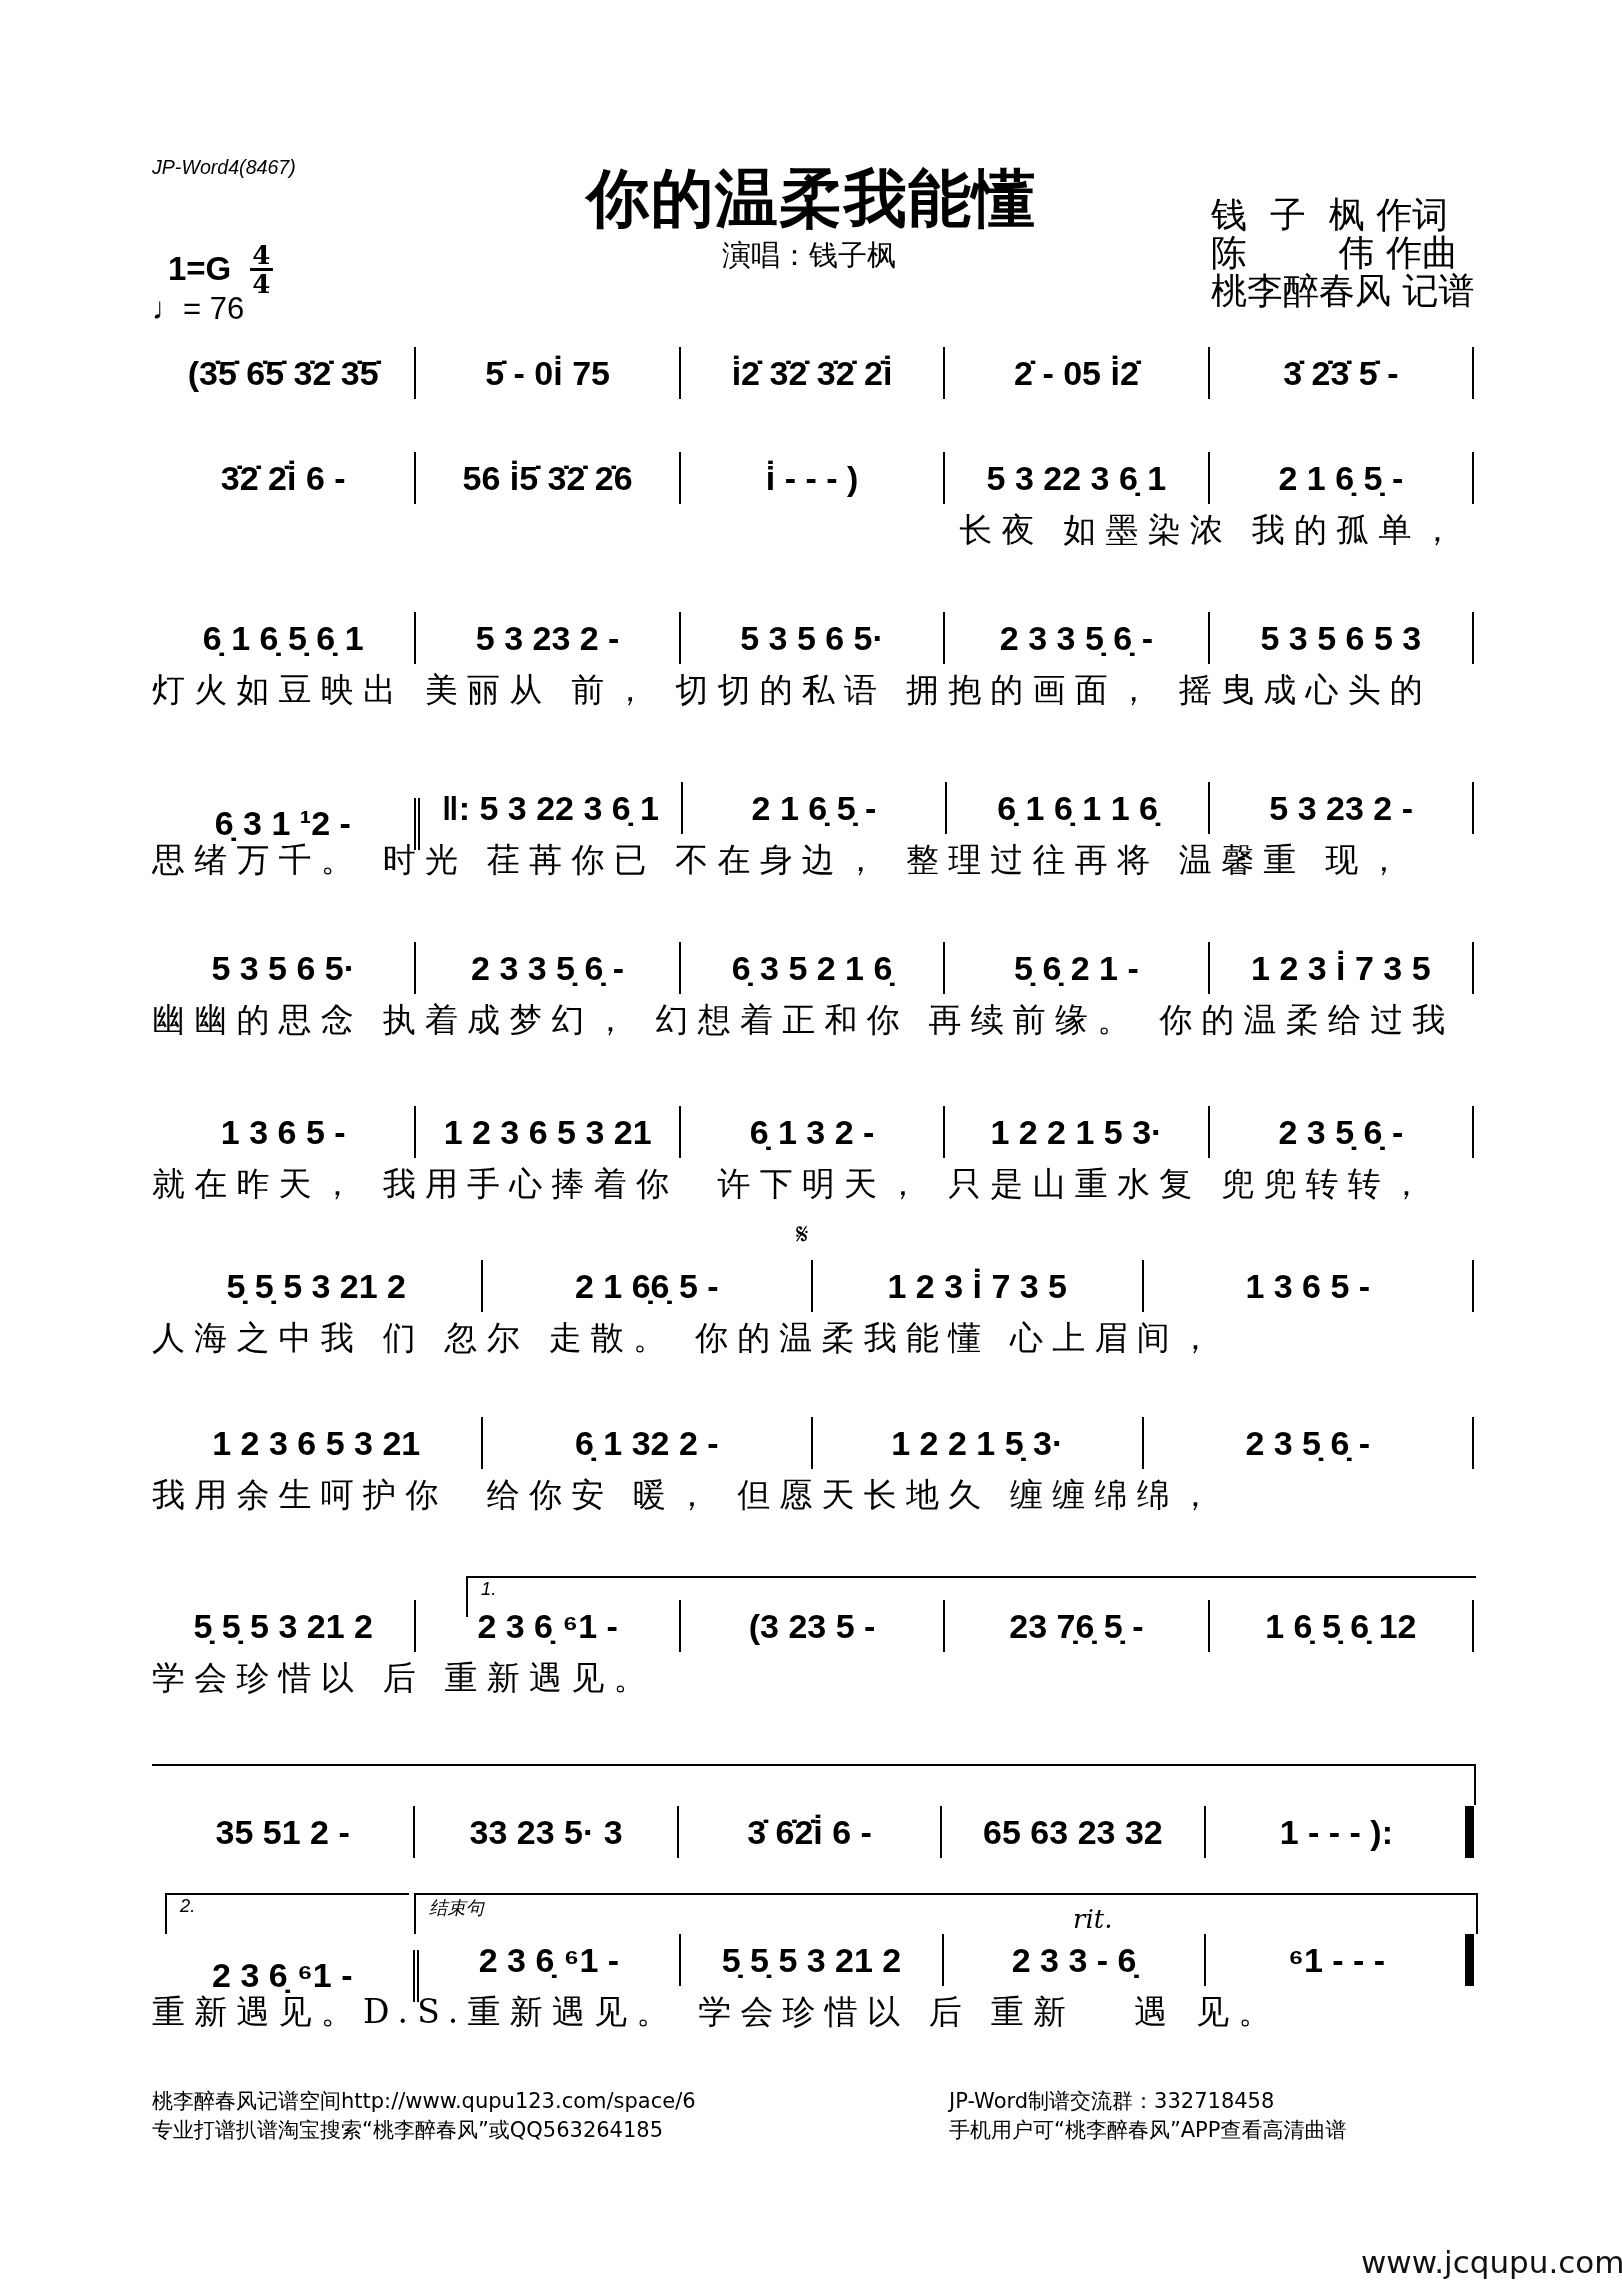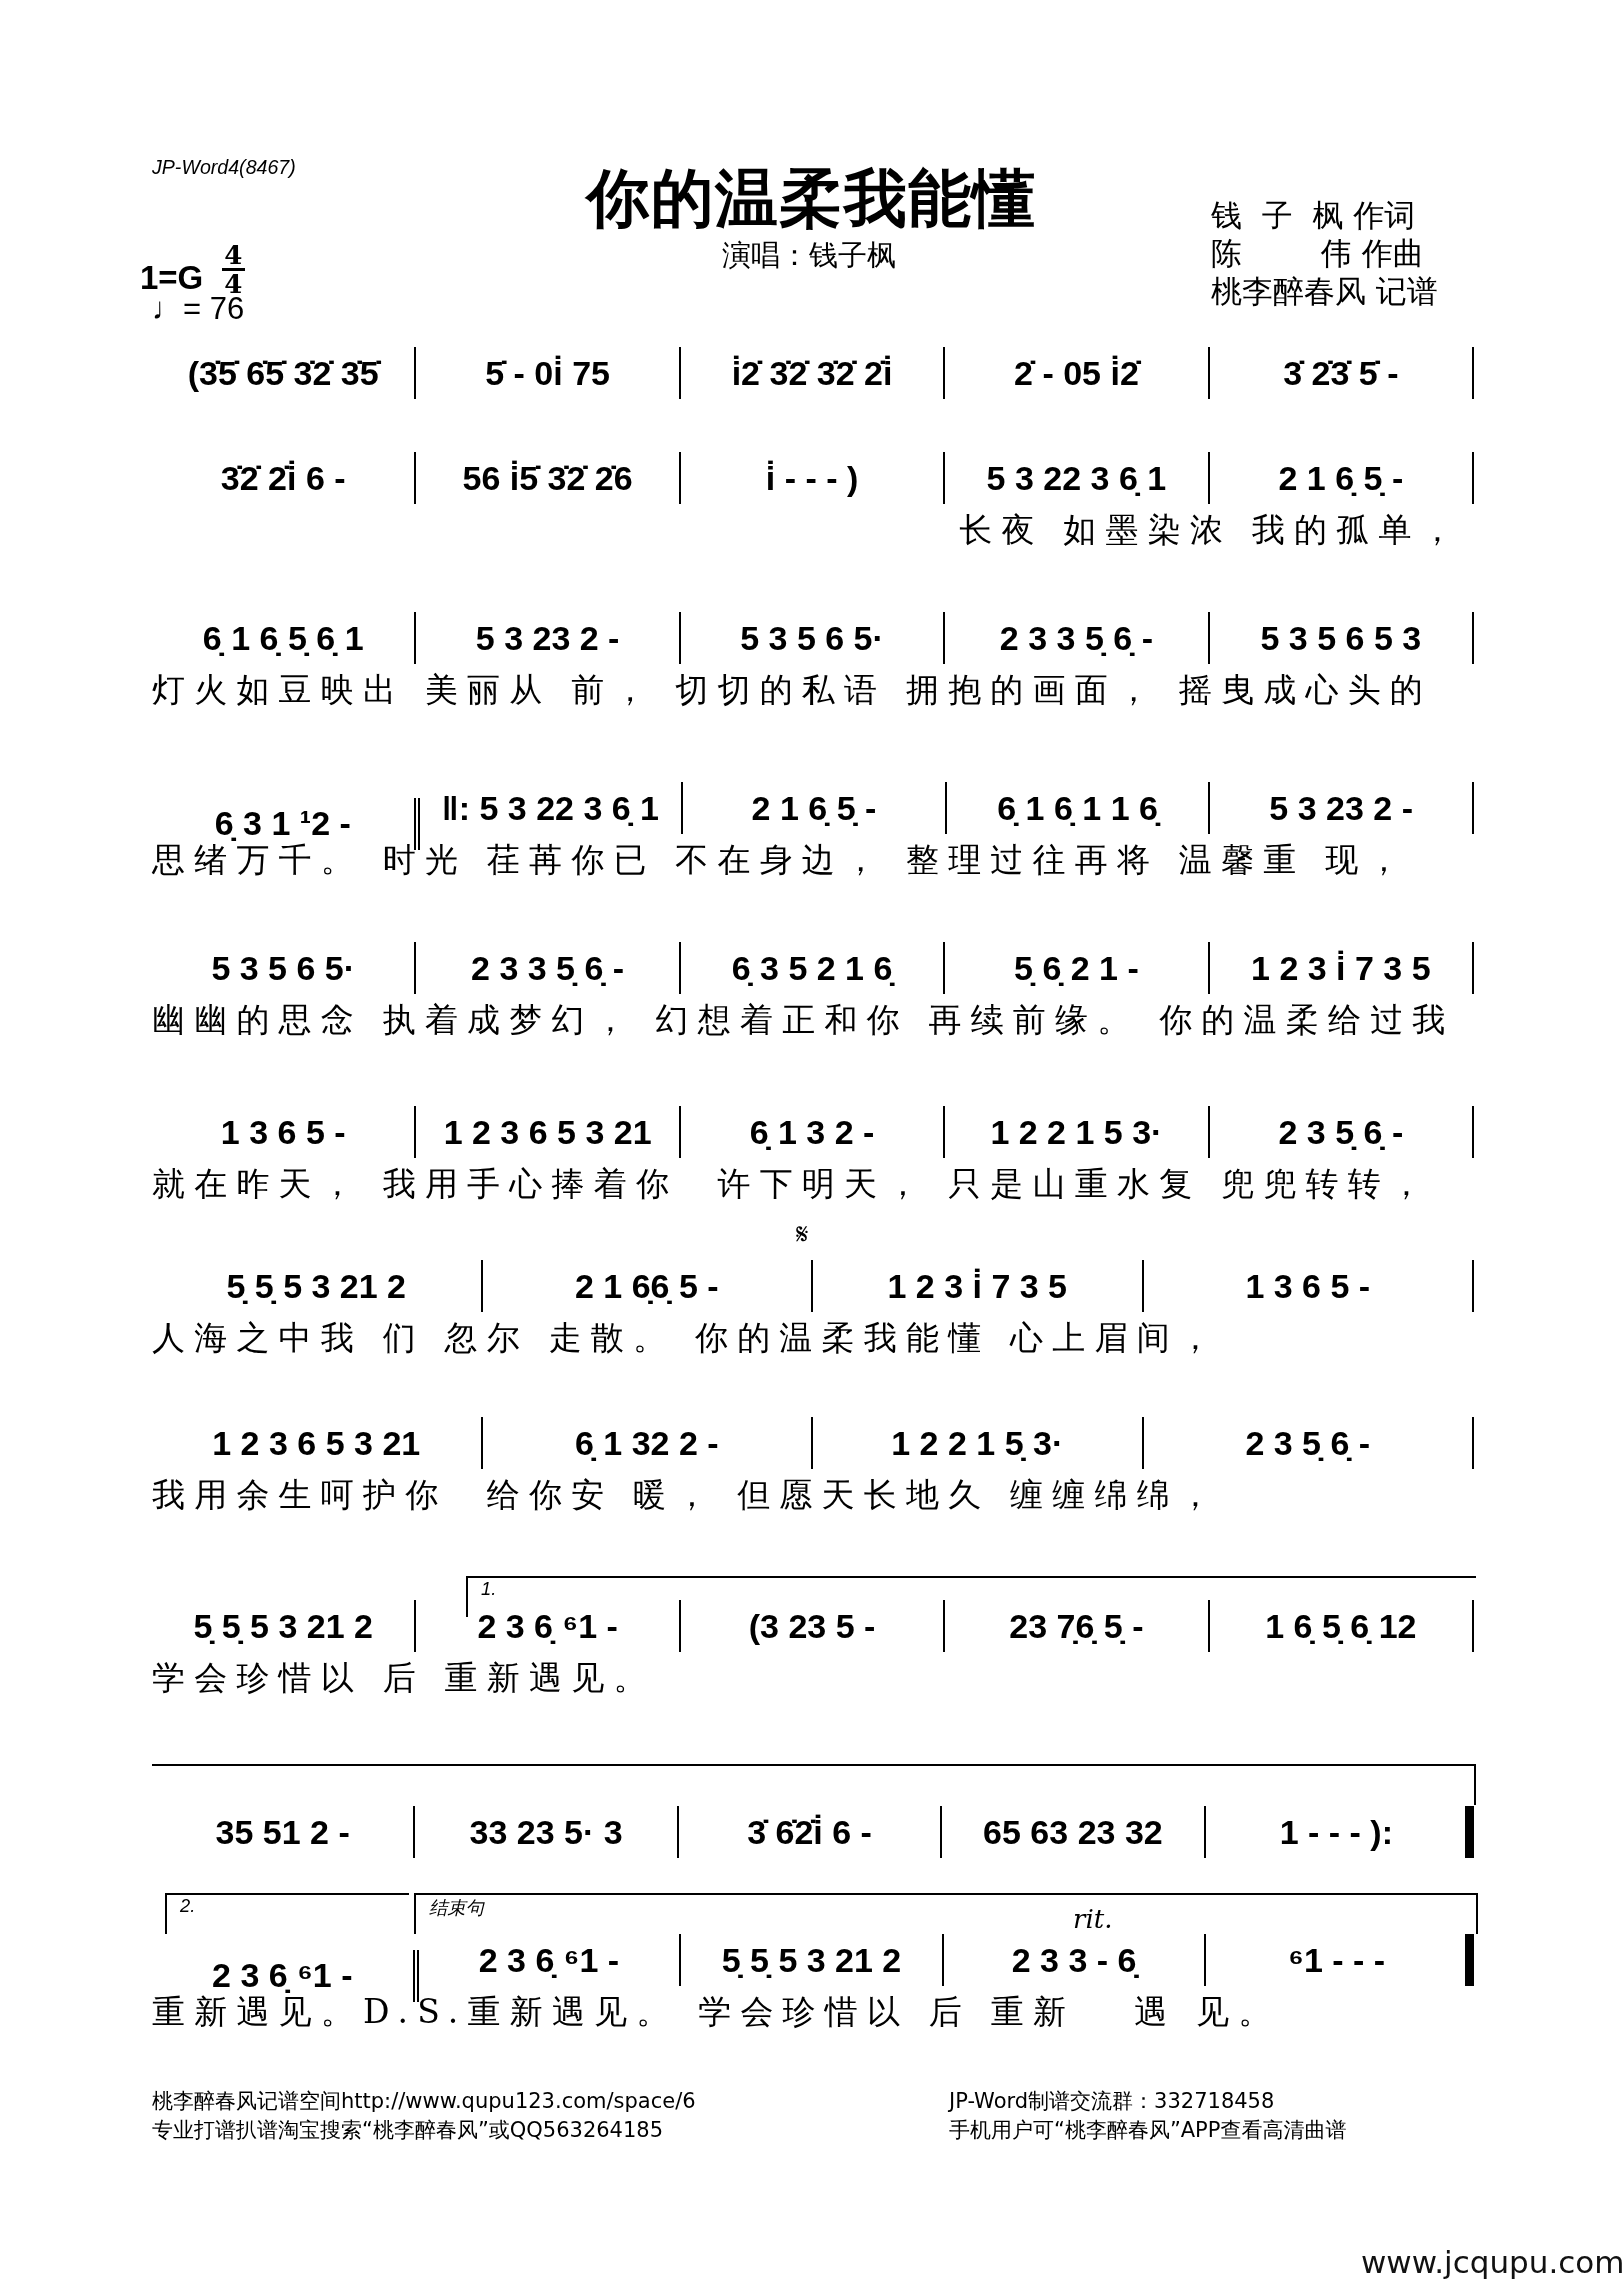--- a/index.html
+++ b/index.html
@@ -1,24 +1,24 @@
 <!DOCTYPE html>
 <html style="font-size:10.5px"><head>
 <meta charset="utf-8">
 <style>
   html, body { margin: 0; padding: 0; background: #ffffff; }
   body { width: 1623px; height: 2295px; position: relative; overflow: hidden; color: #000; font-family: "DejaVu Sans", sans-serif; }
 
   .jpword { position: absolute; left: 152px; top: 156px; font-family: "Liberation Sans", sans-serif; font-style: italic; font-size: 19.6px; }
   .title { position: absolute; left: 0; width: 1623px; top: 156px; text-align: center; font-family: "DejaVu Serif", serif; font-weight: bold; font-size: 63px; letter-spacing: 1.3px; }
   .singer { position: absolute; left: 722px; top: 236px; font-size: 29px; }
-  .credits { position: absolute; left: 1211px; top: 196px; font-size: 31px; line-height: 38px; }
+  .credits { position: absolute; left: 1211px; top: 196px; font-size: 36px; line-height: 38px; }
   .credits div { white-space: pre; }
 
-  .key { position: absolute; left: 140px; top: 242px; font-family: "Liberation Sans", sans-serif; font-weight: bold; font-size: 33px; display: flex; align-items: flex-end; }
+  .key { position: absolute; left: 168px; top: 242px; font-family: "Liberation Sans", sans-serif; font-weight: bold; font-size: 33px; display: flex; align-items: center; }
   .timesig { display: inline-flex; flex-direction: column; align-items: center; margin-left: 18.3px; font-family: "DejaVu Serif", serif; font-weight: bold; font-size: 26px; line-height: 26px; }
   .timesig .bar { width: 23.6px; height: 2.6px; background: #000; }
   .tempo { position: absolute; left: 152px; top: 291px; font-family: "Liberation Sans", sans-serif; font-size: 31px; }
 
   .row { position: absolute; left: 152px; width: 1322px; }
   .notes { height: 52px; display: flex; align-items: center; font-family: "Liberation Sans", sans-serif; font-weight: bold; font-size: 34px; white-space: pre; position: relative; }
   .measure { flex: 1; display: flex; justify-content: space-around; align-items: center; height: 100%; border-right: 2px solid #000; padding: 0 5.2px; box-sizing: border-box; }
   .measure.dbl { border-right: 6.5px double #000; margin-top: 31px; }
   .measure.end { border-right: 7.9px solid #000; box-shadow: inset -11.8px 0 0 -9.8px #000; }
   .lyrics { height: 52px; display: flex; align-items: center; font-family: "DejaVu Serif", serif; font-size: 33px; letter-spacing: 9.2px; white-space: pre; }

